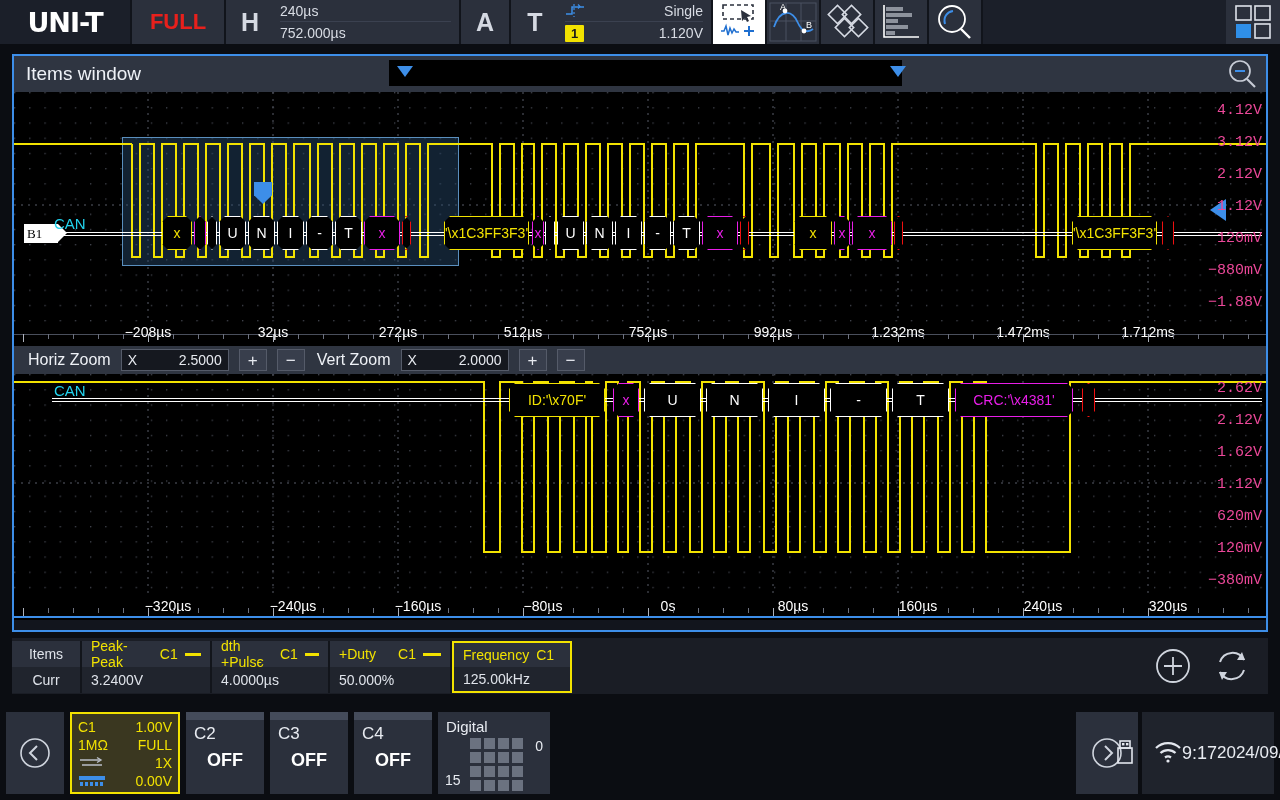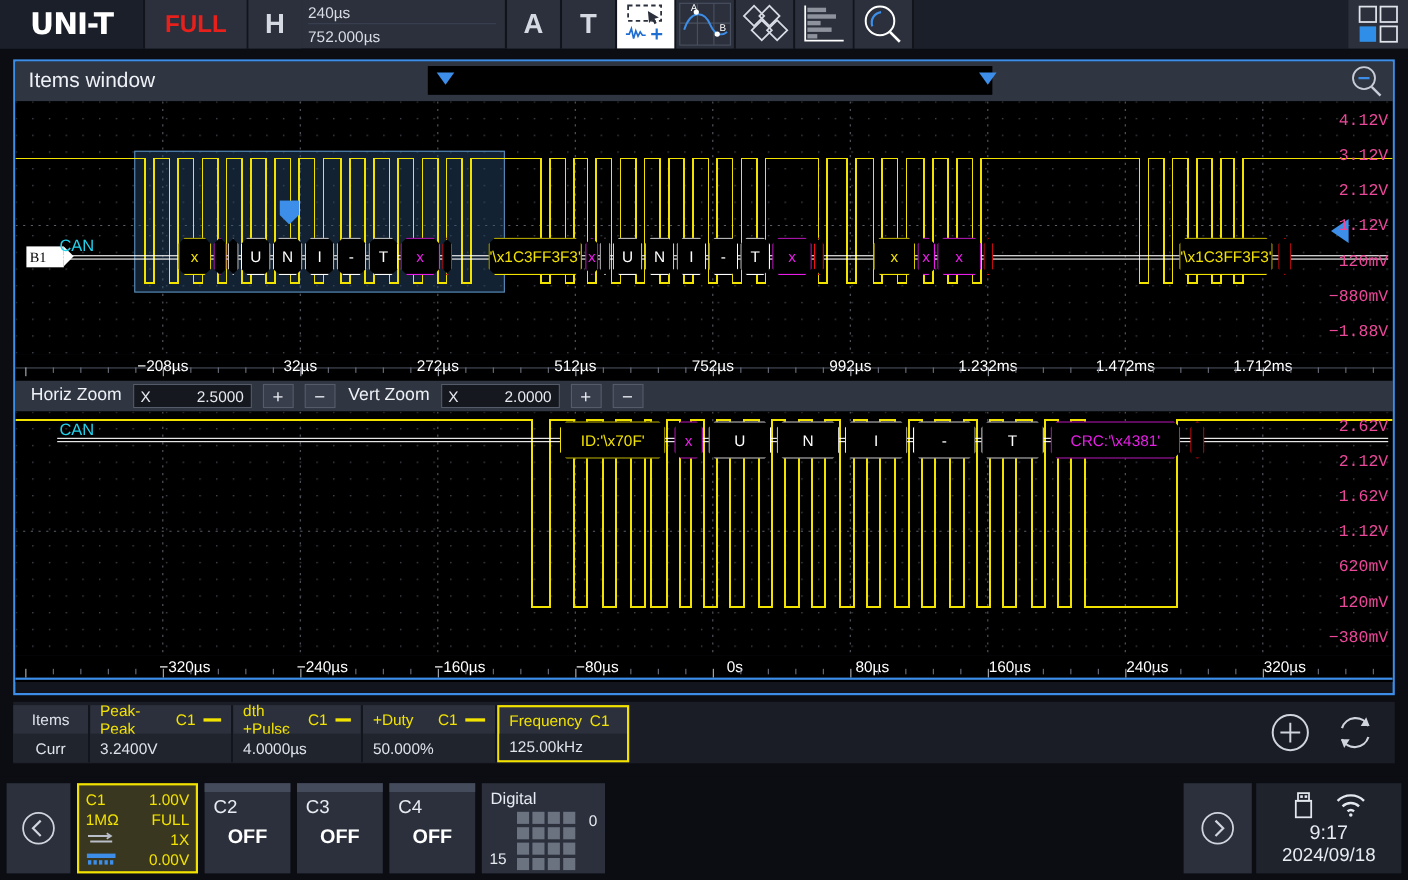--- a/index.html
+++ b/index.html
@@ -148,21 +148,21 @@
              margin-right:6px; }
   .digcard .dtitle { position:absolute; left:8px; top:6px; font-size:15px; color:#e8ebf1;}
   .digcard .dnum { position:absolute; font-size:14px; color:#e8ebf1; }
   .dotgrid { position:absolute; left:32px; top:26px; display:grid;
              grid-template-columns:repeat(4,11px); grid-auto-rows:11px; gap:3px; }
   .dotgrid i { background:#6b7280; display:block; }
   .rightzone { margin-left:auto; display:flex; align-items:center; }
   .arrowbtn { width:62px; height:82px; background:#2b303c; display:flex;
               align-items:center; justify-content:center; margin-right:4px;}
   .clock { width:132px; height:82px; background:#1f232c; display:flex;
-           flex-direction:column; align-items:center; justify-content:center; }
+           flex-direction:row; align-items:center; justify-content:center; }
   .clock .t { font-size:18px; color:#e8ebf1; }
   .clock .d { font-size:17px; color:#e8ebf1; }
   .clk-icons { display:flex; align-items:center; gap:18px; margin-bottom:2px;}
 </style>
 </head>
 <body>
 
 <div id="app">
 
   <div class="topbar">
@@ -185,20 +185,38 @@
             <span>752.000µs</span>
           </div>
       </div>
     </div>
     <div class="tb-sep"></div>
 
     <div class="tb-cell bigletter">A</div>
     <div class="tb-sep"></div>
 
     <div class="tb-cell bigletter">T</div>
+    <div class="tb-cell">
+      <div class="two-rows t-block">
+        <div class="r top">
+          <span>
+            <svg class="ic" width="20" height="16" viewBox="0 0 20 16">
+              <path d="M1 11 H7 V4 H19" fill="none" stroke="#3d8ee8" stroke-width="1.5"></path>
+              <path d="M9 1 V14" stroke="#3d8ee8" stroke-width="1.2" stroke-dasharray="2 2"></path>
+              <path d="M13 1.5 l2 2 l-2 2" fill="none" stroke="#3d8ee8" stroke-width="1.2"></path>
+            </svg>
+          </span>
+          <span class="num-right">Single</span>
+        </div>
+        <div class="r">
+          <span class="trig-badge">1</span>
+          <span class="num-right">1.120V</span>
+        </div>
+      </div>
+    </div>
     <div class="tb-sep"></div>
 
     <div class="tb-cell icon-btn sel">
       <svg class="ic" width="44" height="40" viewBox="0 0 44 40">
         <rect x="6" y="3" width="30" height="14" fill="none" stroke="#2b303c" stroke-width="1.6" stroke-dasharray="4 3"></rect>
         <path d="M24 8 l10 6 -4 1 2 4 -2 1 -2 -4 -3 3 z" fill="#2b303c"></path>
         <polyline points="4,29 7,29 9,24 11,33 13,26 15,31 17,27 19,30 22,30" fill="none" stroke="#1f6fd0" stroke-width="1.5"></polyline>
         <path d="M32 24 v10 M27 29 h10" stroke="#1f6fd0" stroke-width="2"></path>
       </svg>
     </div>

